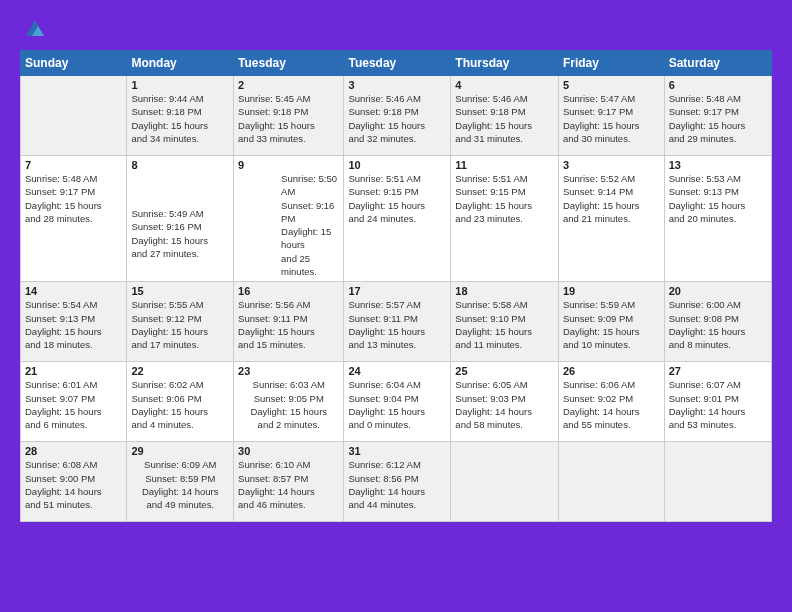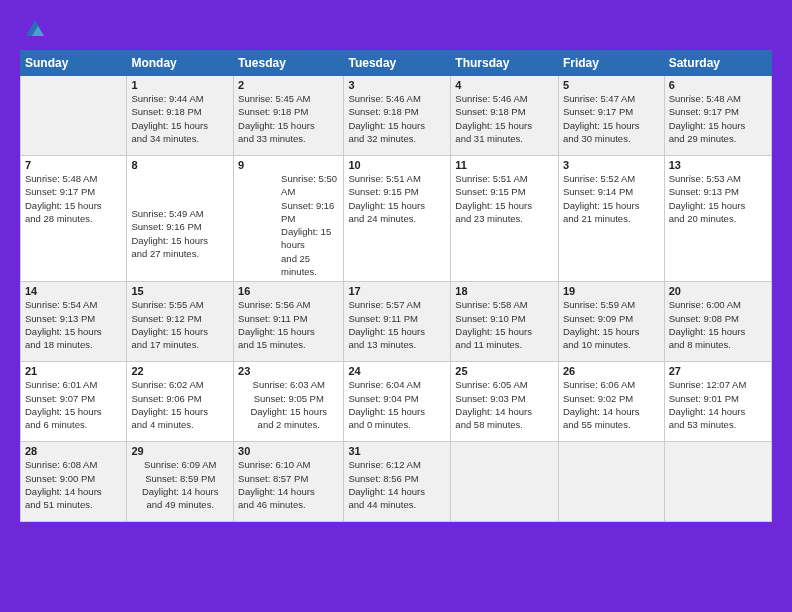--- a/index.html
+++ b/index.html
@@ -324,21 +324,21 @@
           </td>
           <td>
             <span class="day-number">26</span>
             <div class="day-info" style="white-space: pre-line;">Sunrise: 6:06 AM
 Sunset: 9:02 PM
 Daylight: 14 hours
 and 55 minutes.</div>
           </td>
           <td>
             <span class="day-number">27</span>
-            <div class="day-info" style="white-space: pre-line;">Sunrise: 12:07 AM
+            <div class="day-info" style="white-space: pre-line;">Sunrise: 6:07 AM
 Sunset: 9:01 PM
 Daylight: 14 hours
 and 53 minutes.</div>
           </td>
         </tr>
         <tr class="row-shaded">
           <td>
             <span class="day-number">28</span>
             <div class="day-info" style="white-space: pre-line;">Sunrise: 6:08 AM
 Sunset: 9:00 PM

